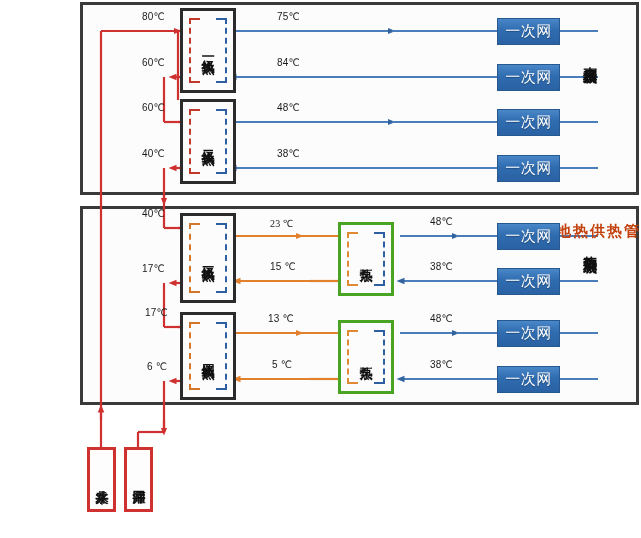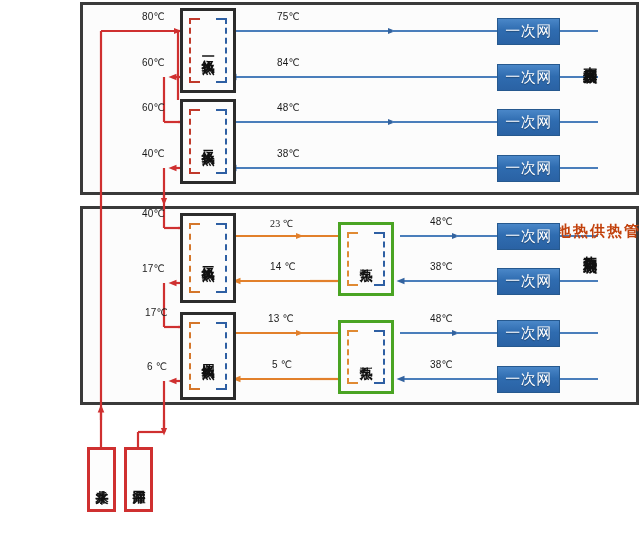--- a/index.html
+++ b/index.html
@@ -243,17 +243,17 @@
   <div class="temp" style="left:277px;top:11px;">75℃</div>
   <div class="temp" style="left:277px;top:57px;">84℃</div>
   <div class="temp" style="left:277px;top:102px;">48℃</div>
   <div class="temp" style="left:277px;top:148px;">38℃</div>
   <div class="temp" style="left:430px;top:216px;">48℃</div>
   <div class="temp" style="left:430px;top:261px;">38℃</div>
   <div class="temp" style="left:430px;top:313px;">48℃</div>
   <div class="temp" style="left:430px;top:359px;">38℃</div>
 
   <div class="temp" style="left:270px;top:216px;font-family:Liberation Serif, serif;">23 ℃</div>
-  <div class="temp" style="left:270px;top:261px;">14 ℃</div>
+  <div class="temp" style="left:270px;top:261px;">15 ℃</div>
   <div class="temp" style="left:268px;top:313px;">13 ℃</div>
   <div class="temp" style="left:272px;top:359px;">5 ℃</div>
 
 </div>
 
 </body></html>

